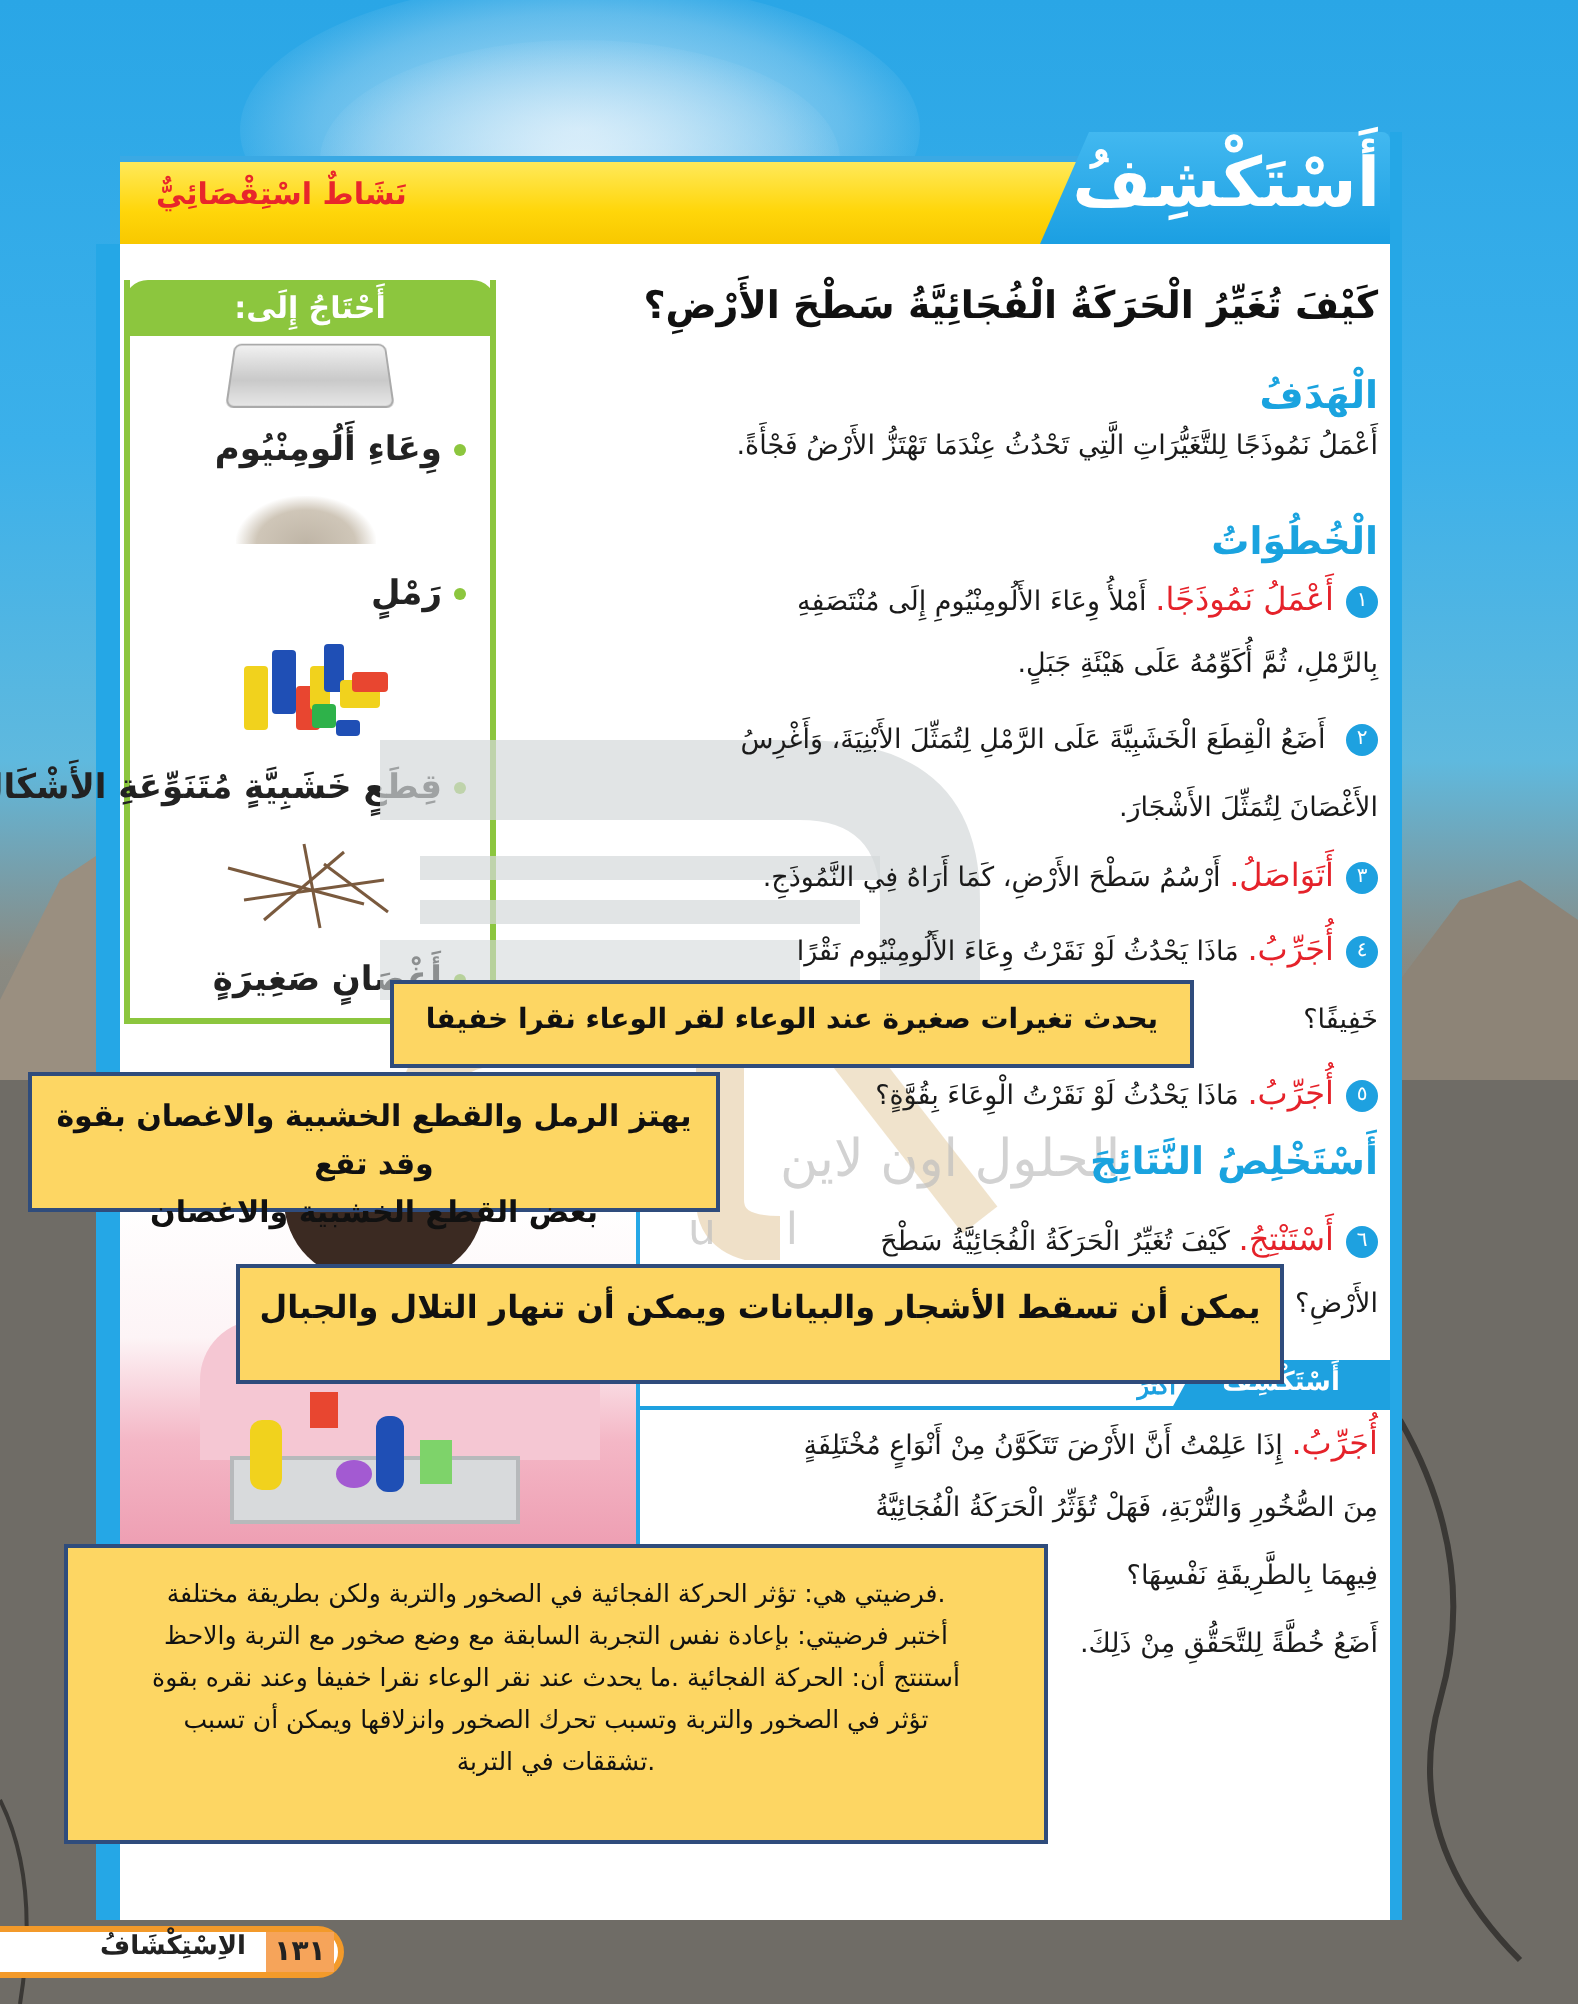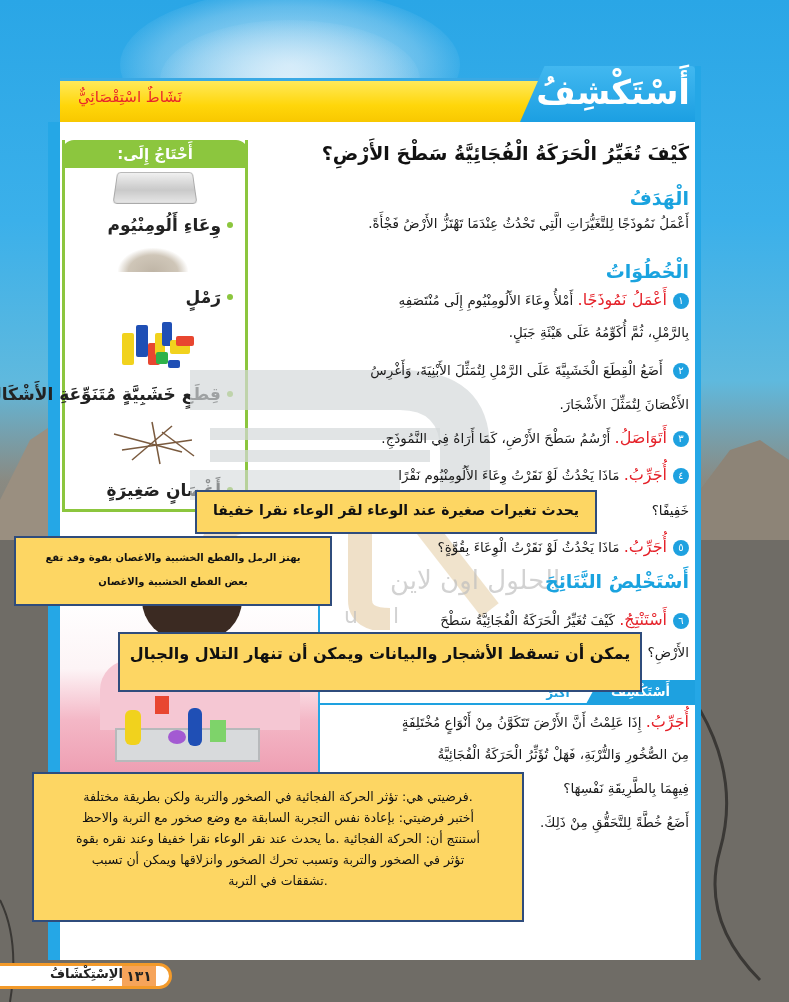--- a/index.html
+++ b/index.html
@@ -27,21 +27,21 @@
     border-radius: 18px 4px 0 0;
     clip-path: polygon(14% 0, 100% 0, 100% 100%, 0 100%);
   }
   .hdr-title {
     position: absolute; left: 560px; top: 72px; width: 130px; text-align: center;
     color: #fff; font-size: 34px; font-weight: bold; direction: rtl;
     font-family: "DejaVu Sans", sans-serif;
   }
   .hdr-sub {
     position: absolute; left: 78px; top: 88px; color: #e8262b; font-size: 15px;
-    font-weight: normal; direction: rtl;
+    font-weight: bold; direction: rtl;
   }
 
   
   .panel {
     position: absolute; left: 60px; top: 122px; width: 635px; height: 838px;
     background: #fff;
   }
   .panel-blue-left {
     position: absolute; left: 48px; top: 122px; width: 12px; height: 838px; background: #25a7e6;
   }
@@ -97,21 +97,21 @@
 
   
   .more-line { position: absolute; left: 320px; top: 703px; width: 375px; height: 2px; background: #1ea1e0; }
   .more-tab {
     position: absolute; left: 586px; top: 680px; width: 109px; height: 24px;
     background: #1ea1e0; color: #fff; font-size: 13px; font-weight: bold; text-align: center; line-height: 24px;
     clip-path: polygon(12% 0, 100% 0, 100% 100%, 0 100%); direction: rtl;
   }
   .more-tab2 {
     position: absolute; left: 528px; top: 686px; width: 60px; height: 18px; color: #1ea1e0;
-    font-size: 12px; font-weight: bold; text-align: center; direction: rtl;
+    font-size: 12px; font-weight: bold; text-align: right; direction: rtl; font-family: Liberation Serif, serif;
   }
 
   
   .photo {
     position: absolute; left: 60px; top: 600px; width: 260px; height: 172px;
     background: linear-gradient(180deg, #fff 0%, #fdf4f6 40%, #f4b7c6 70%, #ee9fb3 100%);
     overflow: hidden; border-right: 2px solid #25a7e6;
   }
 
   
@@ -123,21 +123,21 @@
     direction: rtl; text-align: center; color: #111; font-weight: bold; font-size: 13px;
     font-family: "DejaVu Sans", sans-serif;
   }
 
   
   .footer {
     position: absolute; left: 0; top: 963px; width: 172px; height: 26px;
     background: #fff; border: 3px solid #f39a2a; border-left: none; border-radius: 0 14px 14px 0;
   }
   .footer-num {
-    position: absolute; left: 122px; top: 966px; width: 34px; height: 20px; background: #f6a45a;
+    position: absolute; left: 133px; top: 966px; width: 34px; height: 20px; background: #f6a45a;
     color: #222; font-weight: bold; font-size: 14px; text-align: center; line-height: 20px;
   }
   .footer-label {
     position: absolute; left: 50px; top: 966px; font-size: 13px; font-weight: bold; color: #222; direction: rtl;
   }
 </style>
 </head>
 <body>
 
 <div class="cloud" style="left:120px;top:-10px;width:340px;height:150px;"></div>
@@ -279,21 +279,21 @@
   <span class="red">أُجَرِّبُ.</span>
   <span>إِذَا عَلِمْتُ أَنَّ الأَرْضَ تَتَكَوَّنُ مِنْ أَنْوَاعٍ مُخْتَلِفَةٍ</span>
 </div>
 <div class="body-line" style="top:746px;">مِنَ الصُّخُورِ وَالتُّرْبَةِ، فَهَلْ تُؤَثِّرُ الْحَرَكَةُ الْفُجَائِيَّةُ</div>
 <div class="body-line" style="top:780px;">فِيهِمَا بِالطَّرِيقَةِ نَفْسِهَا؟</div>
 <div class="body-line" style="top:814px;">أَضَعُ خُطَّةً لِلتَّحَقُّقِ مِنْ ذَلِكَ.</div>
 
 <div class="ans" style="left:195px;top:490px;width:402px;height:44px;line-height:36px;font-size:14px;">
   <span>يحدث تغيرات صغيرة عند الوعاء لقر الوعاء نقرا خفيفا</span>
 </div>
-<div class="ans" style="left:14px;top:536px;width:318px;height:70px;padding-top:8px;line-height:24px;font-size:10px;">
+<div class="ans" style="left:14px;top:536px;width:346px;height:70px;padding-top:8px;line-height:24px;font-size:15px;">
   <div>يهتز الرمل والقطع الخشبية والاغصان بقوة وقد تقع</div>
   <div>بعض القطع الخشبية والاغصان</div>
 </div>
 <div class="ans" style="left:118px;top:632px;width:524px;height:60px;padding-top:10px;font-size:16px;">
   <span>يمكن أن تسقط الأشجار والبيانات ويمكن أن تنهار التلال والجبال</span>
 </div>
 <div class="ans" style="left:32px;top:772px;width:492px;height:150px;padding-top:12px;font-weight:normal;font-size:12.5px;line-height:21px;">
   <div>.فرضيتي هي: تؤثر الحركة الفجائية في الصخور والتربة ولكن بطريقة مختلفة</div>
   <div>أختبر فرضيتي: بإعادة نفس التجربة السابقة مع وضع صخور مع التربة والاحظ</div>
   <div>أستنتج أن: الحركة الفجائية .ما يحدث عند نقر الوعاء نقرا خفيفا وعند نقره بقوة</div>

